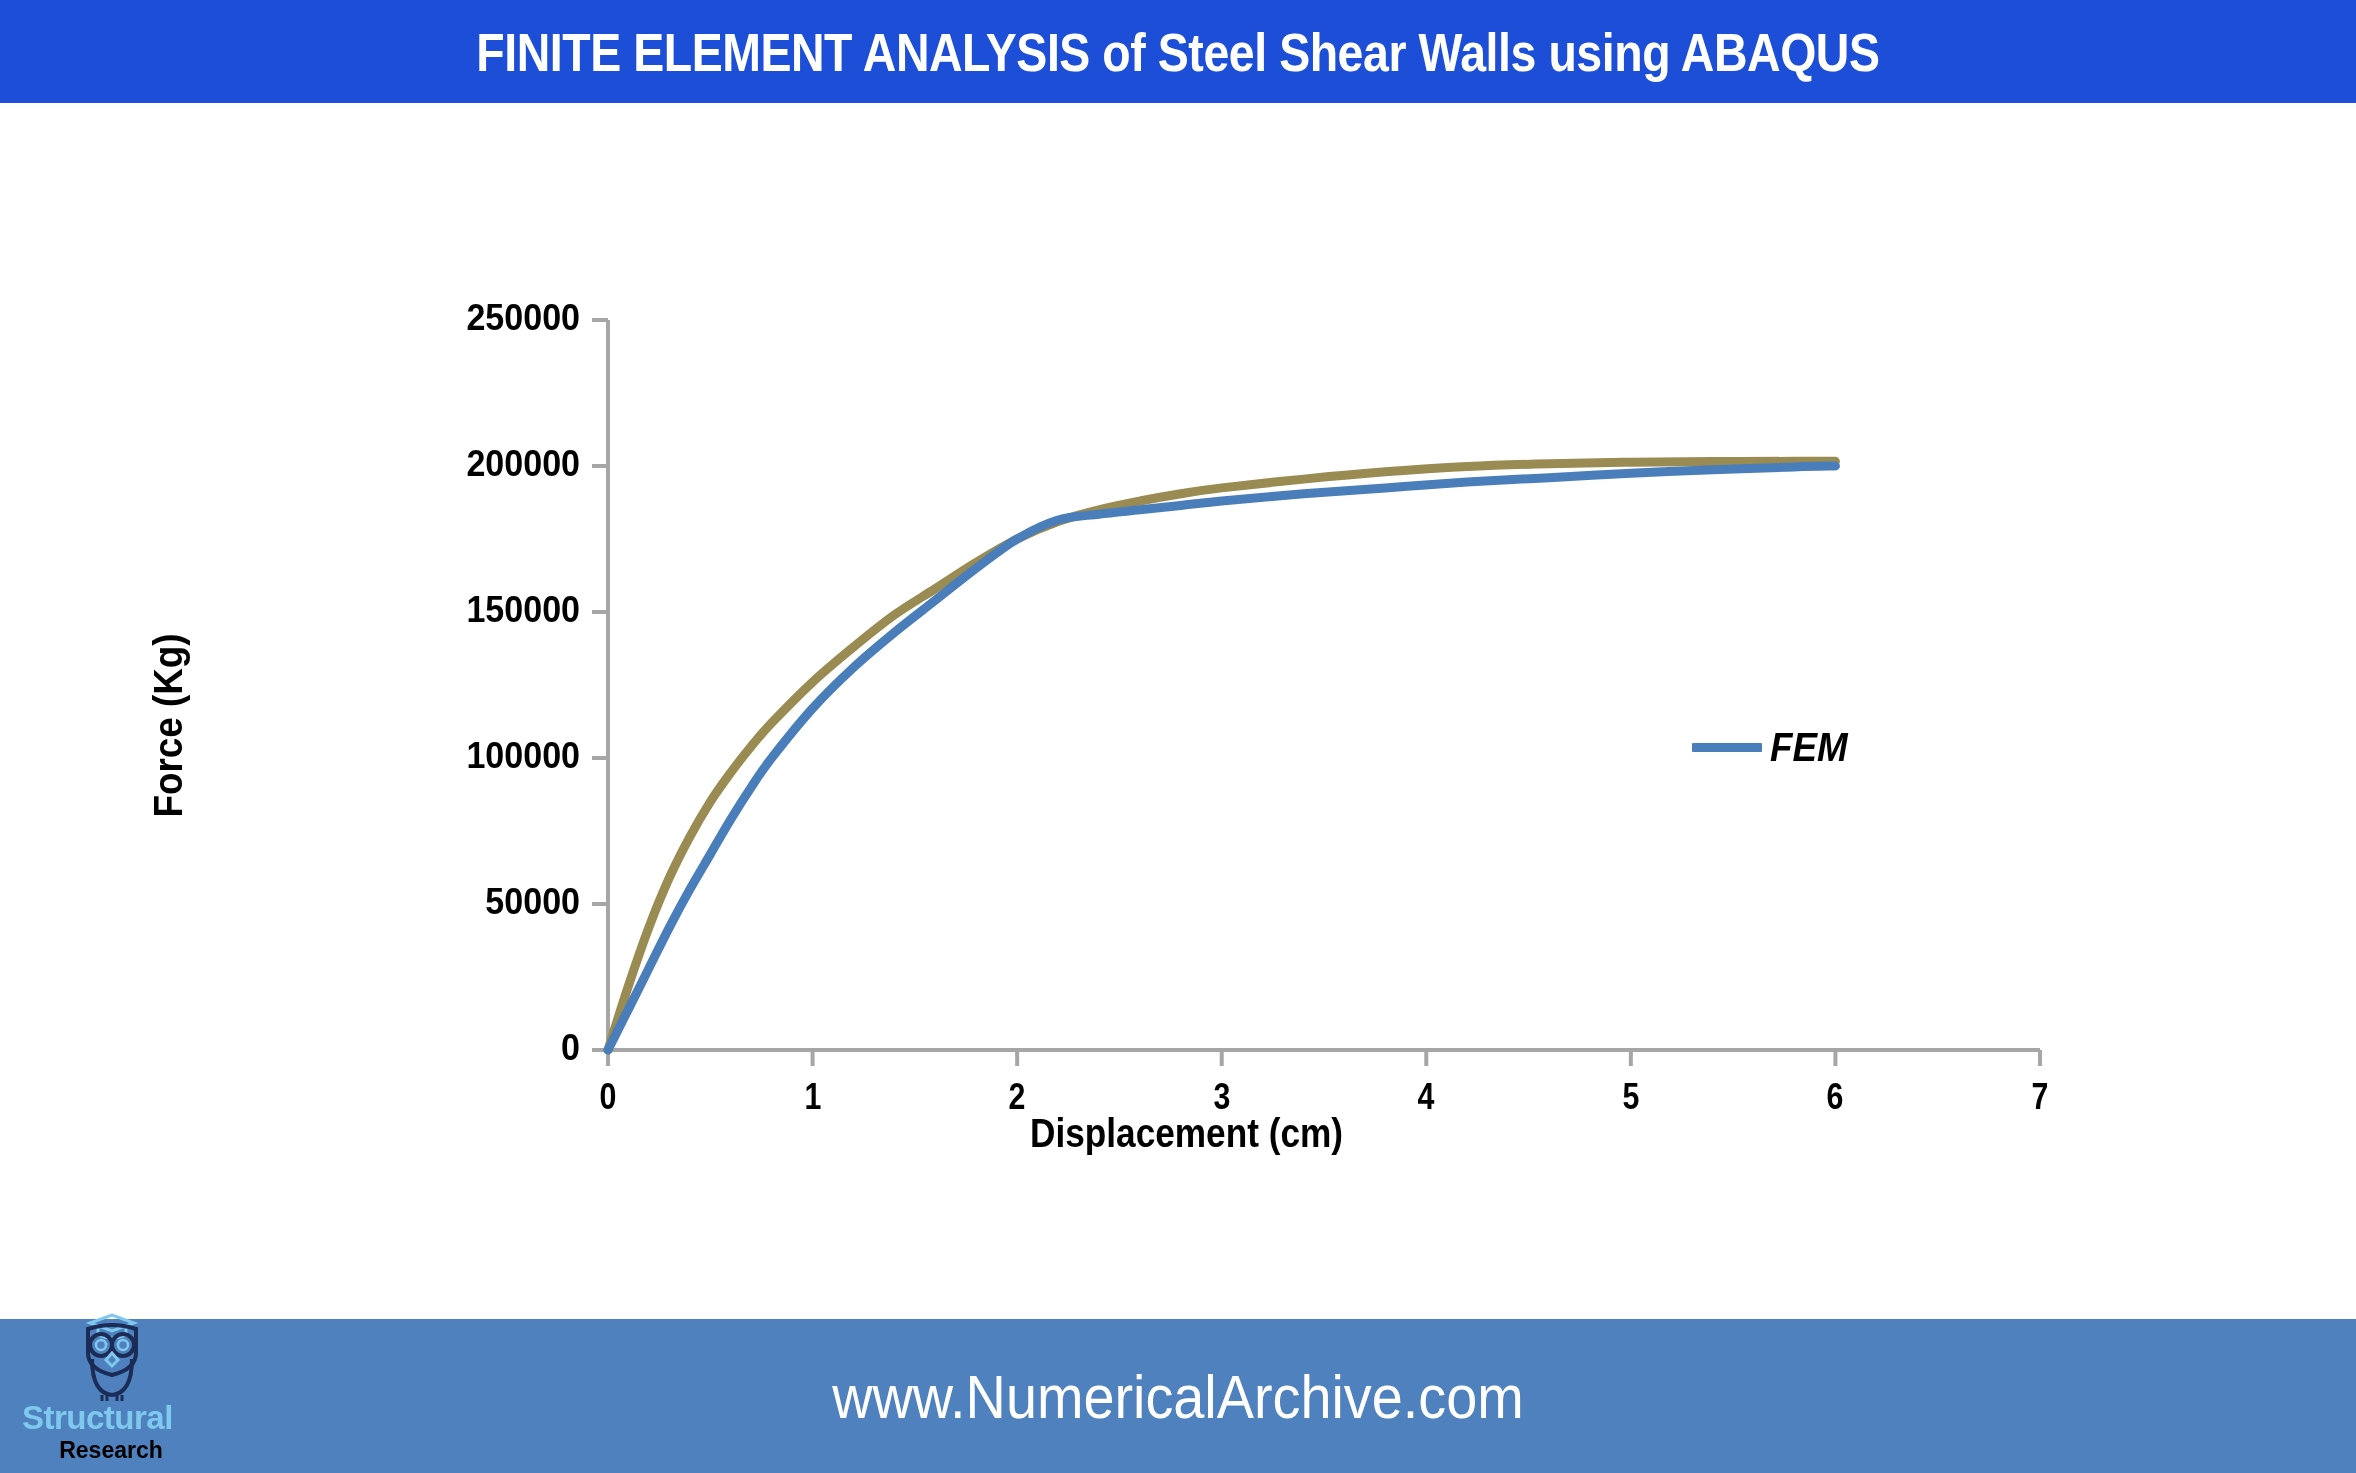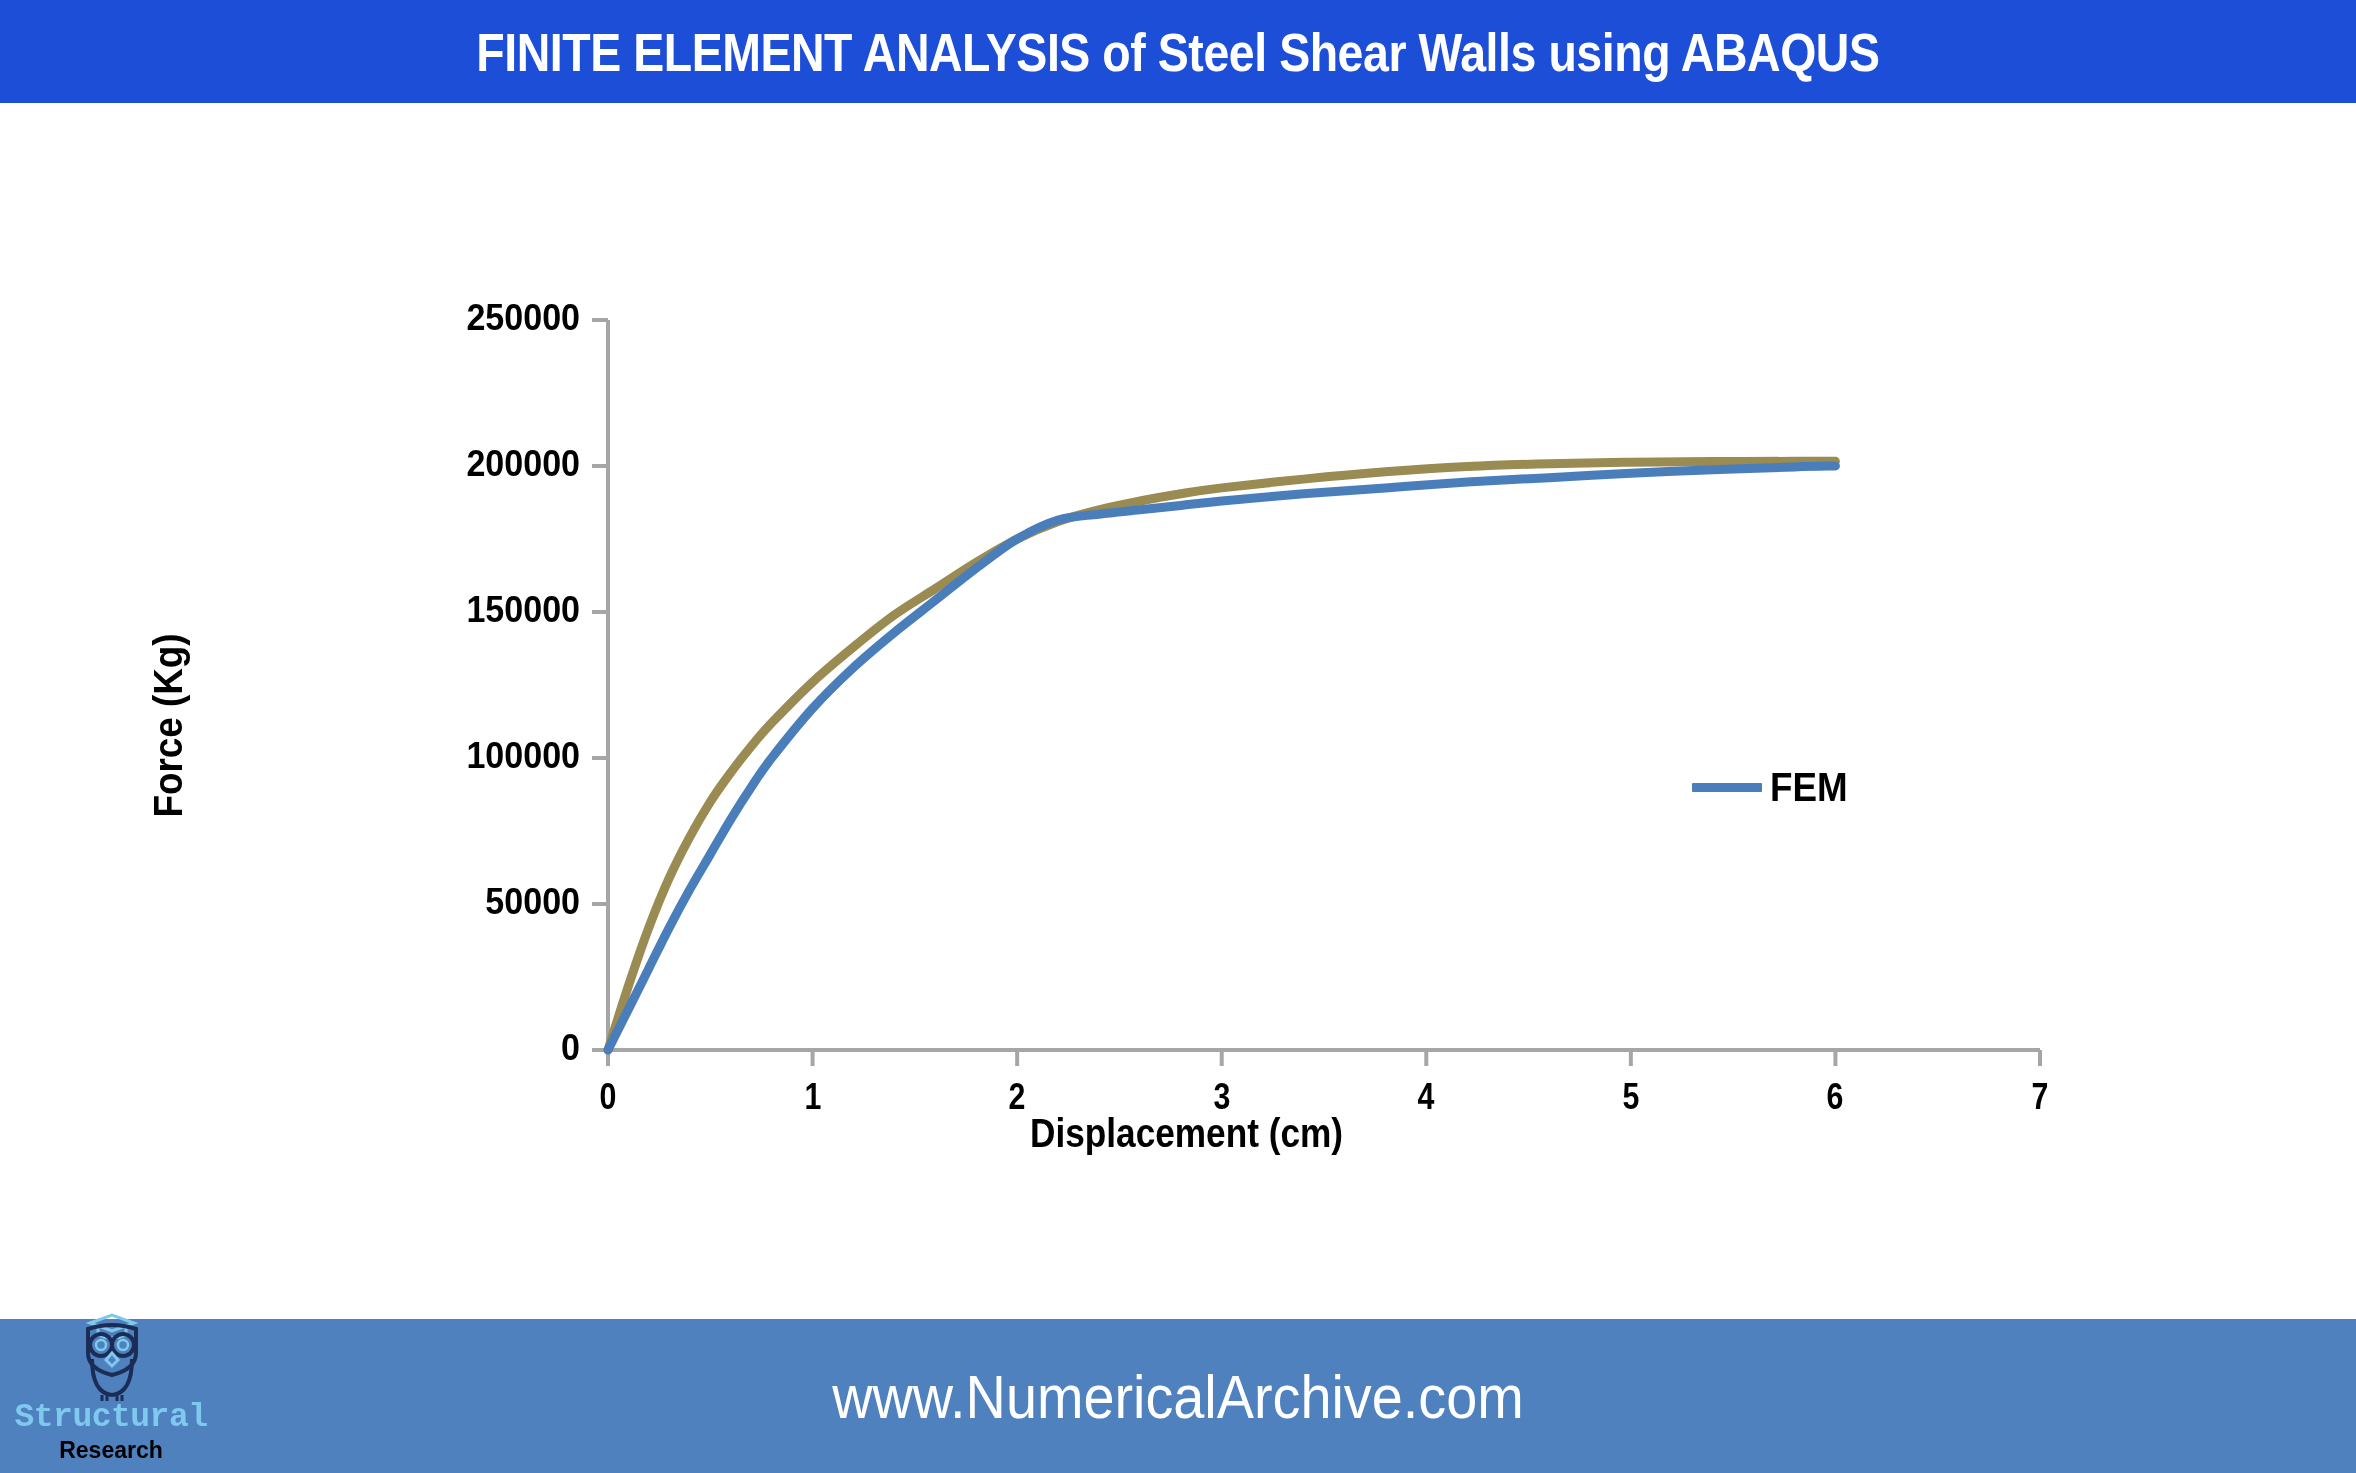--- a/index.html
+++ b/index.html
@@ -105,21 +105,22 @@
     text-align: center;
     width: 60px;
     transform: scaleX(0.82);
     transform-origin: center center;
   }
 
   
   .legend {
     position: absolute;
     left: 1692px;
-    top: 636px;
+    top: 596px;
+    font-style: italic;
   }
   .legend-row {
     display: flex;
     align-items: center;
     height: 96px;
   }
   .legend-swatch {
     width: 70px;
     height: 9px;
     margin-right: 8px;
@@ -168,25 +169,24 @@
     width: 210px;
     height: 170px;
   }
   .logo-owl {
     position: absolute;
     left: 56px;
     top: 0px;
   }
   .logo-structural {
     position: absolute;
-    left: 0px;
+    left: 16px;
     top: 92px;
     width: 210px;
-    text-align: center;
-    font-family: Liberation Mono, monospace;
+    font-family: Liberation Sans, sans-serif;
     font-weight: bold;
     font-size: 33px;
     color: #7FC8EE;
     letter-spacing: -0.5px;
   }
   .logo-research {
     position: absolute;
     left: 0px;
     top: 130px;
     width: 210px;

